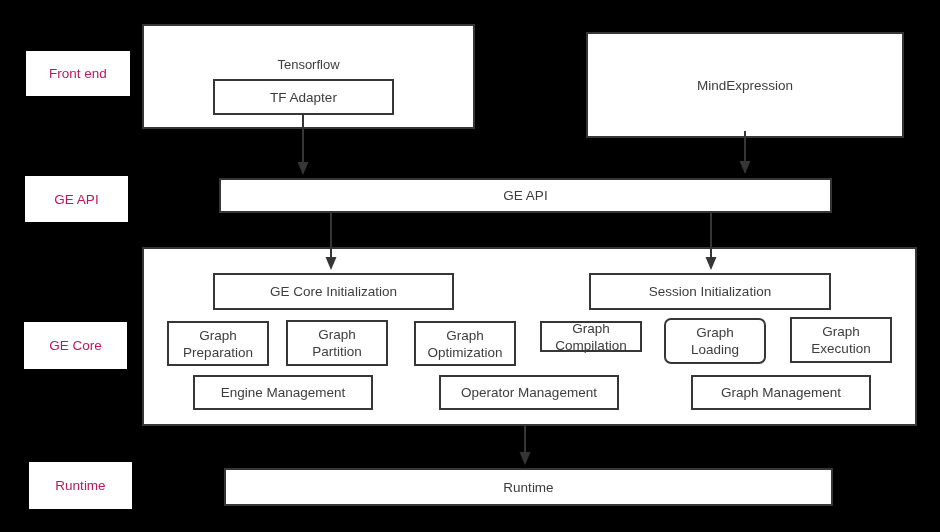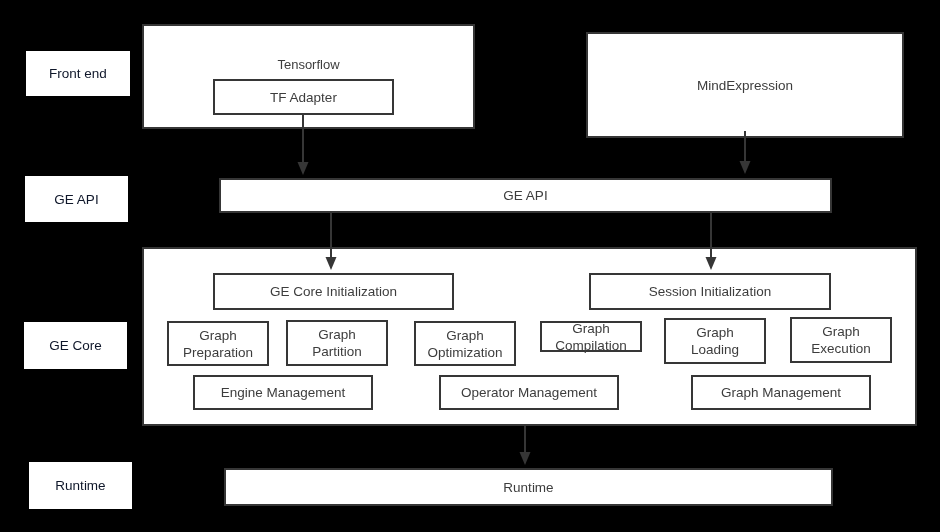--- a/index.html
+++ b/index.html
@@ -16,21 +16,21 @@
     color: #3d3d3d;
     overflow: hidden;
   }
   .lbl {
     position: absolute;
     background: #ffffff;
     display: flex;
     align-items: center;
     justify-content: center;
     font-size: 13.5px;
-    color: #0f172a;
+    color: #be185d;
   }
   .lbl-frontend { left: 26px;  top: 51px;  width: 104px; height: 45px; }
   .lbl-geapi    { left: 25px;  top: 176px; width: 103px; height: 46px; }
   .lbl-gecore   { left: 24px;  top: 322px; width: 103px; height: 47px; }
   .lbl-runtime  { left: 29px;  top: 462px; width: 103px; height: 47px; }
 
   .box {
     position: absolute;
     background: #ffffff;
     border: 2px solid #363636;
@@ -55,21 +55,21 @@
 
   .bar-geapi { left: 219px; top: 178px; width: 613px; height: 35px; }
 
   .box-gecore { left: 142px; top: 247px; width: 775px; height: 179px; display: block; }
   .box-gecore-init      { left: 69px;  top: 24px;  width: 241px; height: 37px; }
   .box-session-init     { left: 445px; top: 24px;  width: 242px; height: 37px; }
   .box-graph-prep       { left: 23px;  top: 72px;  width: 102px; height: 45px; }
   .box-graph-partition  { left: 142px; top: 71px;  width: 102px; height: 46px; }
   .box-graph-opt        { left: 270px; top: 72px;  width: 102px; height: 45px; }
   .box-graph-comp       { left: 396px; top: 72px;  width: 102px; height: 31px; }
-  .box-graph-loading    { left: 520px; top: 69px;  width: 102px; height: 46px; }
+  .box-graph-loading    { left: 520px; top: 69px;  width: 102px; height: 46px; border-radius: 7px; }
   .box-graph-exec       { left: 646px; top: 68px;  width: 102px; height: 46px; }
   .box-engine-mgmt      { left: 49px;  top: 126px; width: 180px; height: 35px; }
   .box-operator-mgmt    { left: 295px; top: 126px; width: 180px; height: 35px; }
   .box-graph-mgmt       { left: 547px; top: 126px; width: 180px; height: 35px; }
 
   .bar-runtime { left: 224px; top: 468px; width: 609px; height: 38px; }
 
   .arrows {
     position: absolute;
     left: 0; top: 0;

